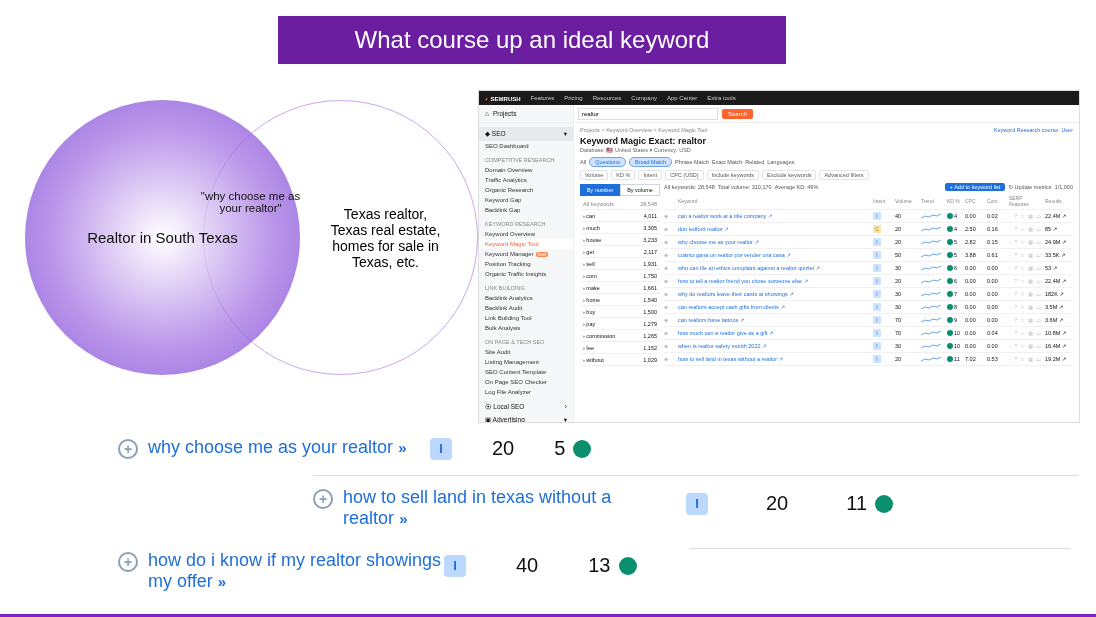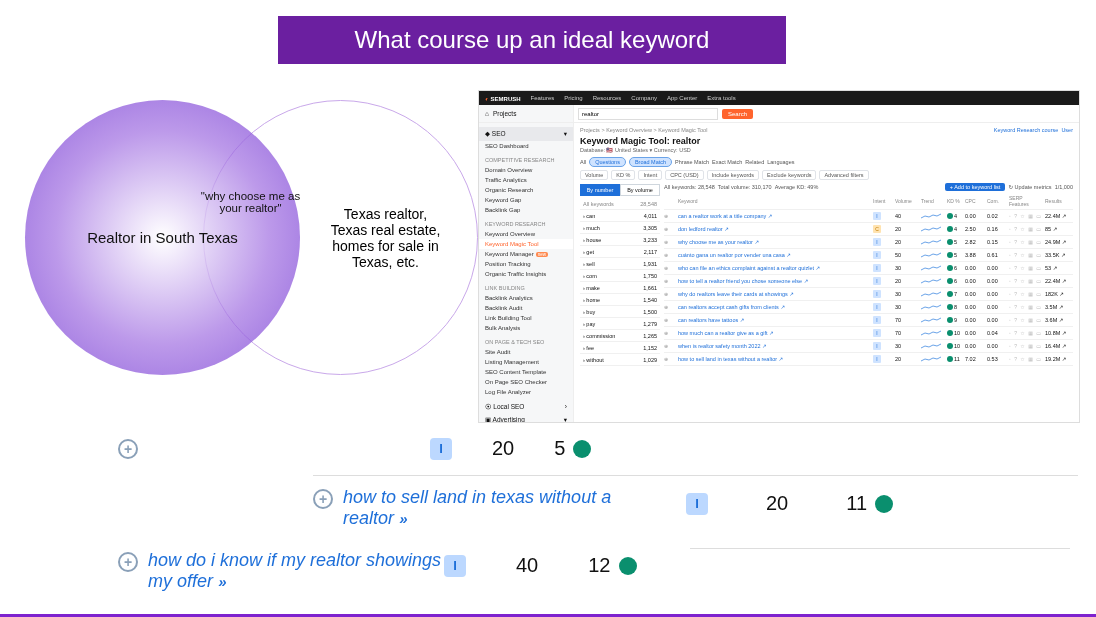--- a/index.html
+++ b/index.html
@@ -21,21 +21,21 @@
     font-size: 15px; padding: 30px;
   }
   .circle-left { left: 0; top: 10px; z-index: 2; }
   .circle-right { left: 178px; top: 10px; background: #fff; border: 1px solid #c9a8ea; color:#000; z-index:1; padding-left:120px; font-size:14px; }
   .overlap { position: absolute; left: 173px; top: 100px; width: 105px; z-index: 5; font-size: 11.5px; text-align: center; }
 
   
   .kw-entry { position: absolute; display: flex; align-items: flex-start; gap: 10px; }
   .kw-plus { width: 20px; height: 20px; border: 2px solid #8aa0b8; border-radius: 50%; display:inline-flex;align-items:center;justify-content:center;color:#8aa0b8;font-weight:bold;font-size:14px;flex-shrink:0; margin-top:2px;}
   .kw-text { color: #1e6fd9; font-size: 18px; font-weight: 500; max-width: 270px; }
-  .kw-text.wide { max-width: 310px; font-style: italic; }
+  .kw-text.wide { max-width: 310px; }
   .chevrons { color:#1e6fd9; font-size: 15px; letter-spacing:-3px; font-weight:600; margin-left:4px;}
   .i-badge { display:inline-flex; width:22px; height:22px; background:#bcd8ff; color:#1e6fd9; font-weight:700; border-radius:4px; align-items:center;justify-content:center;font-size:13px;}
   .num { font-size: 20px; color:#111; }
   .dot { width:18px; height:18px; border-radius:50%; background:#0a8f6e; display:inline-block;}
   .kw-row-data { position:absolute; display:flex; align-items:center; gap: 40px;}
   .divider { position:absolute; height:1px; background:#ddd; }
 
   #kw1 { left: 118px; top: 437px; }
   #kw1-data { left: 430px; top: 437px; }
   #div1 { left: 313px; top: 475px; width: 765px; }
@@ -106,20 +106,21 @@
       <span>Texas realtor, Texas real estate, homes for sale in Texas, etc.</span>
     </div>
   <div class="circle circle-left">
       <span>Realtor in South Texas</span>
     </div>
   <div class="overlap">"why choose me as your realtor"</div>
 </div>
 
 <div id="kw1" class="kw-entry">
   <span class="kw-plus">+</span>
+  <span class="kw-text"><span>why choose me as your realtor</span><span class="chevrons"> »</span></span>
 </div>
 <div id="kw1-data" class="kw-row-data">
   <span class="i-badge">I</span>
   <span class="num">20</span>
   <span style="display:flex;align-items:center;gap:8px;">
       <span class="num">5</span>
       <span class="dot"></span>
     </span>
 </div>
 <div id="div1" class="divider"></div>
@@ -139,21 +140,21 @@
 <div id="div2" class="divider"></div>
 
 <div id="kw3" class="kw-entry">
   <span class="kw-plus">+</span>
   <span class="kw-text wide"><span>how do i know if my realtor showings my offer</span><span class="chevrons"> »</span></span>
 </div>
 <div id="kw3-data" class="kw-row-data">
   <span class="i-badge">I</span>
   <span class="num">40</span>
   <span style="display:flex;align-items:center;gap:8px;">
-      <span class="num">12</span>
+      <span class="num">13</span>
       <span class="dot"></span>
     </span>
 </div>
 
 <div class="semrush">
   <div class="sr-top">
     <span class="brand"><span class="sr-orange">◐</span> <span>SEMRUSH</span></span>
     <span>Features</span>
     <span>Pricing</span>
     <span>Resources</span>
@@ -196,21 +197,21 @@
           <div class="item">Log File Analyzer</div>
         </div>
       <div class="seo-hdr" style="background:none;margin-top:3px;">⦿ <span>Local SEO</span><span style="float:right">›</span></div>
       <div class="seo-hdr" style="background:none;">▣ <span>Advertising</span><span style="float:right">▾</span></div>
     </div>
     <div class="sr-main">
       <div class="crumbs">
         <span>Projects  &gt;  Keyword Overview  &gt;  Keyword Magic Tool</span>
         <span><a>Keyword Research course</a>&nbsp;&nbsp;<a>User</a></span>
       </div>
-      <div class="sr-title">Keyword Magic Tool: realtor</div>
+      <div class="sr-title">Keyword Magic Exact: realtor</div>
       <div class="sr-db">Database: 🇺🇸 United States ▾   Currency: USD</div>
       <div class="sr-tabs">
         <span class="lbl">All</span>
         <span class="t sel">Questions</span>
         <span class="t sel">Broad Match</span>
         <span class="lbl">Phrase Match</span>
         <span class="lbl">Exact Match</span>
         <span class="lbl">Related</span>
         <span class="lbl">Languages</span>
       </div>

